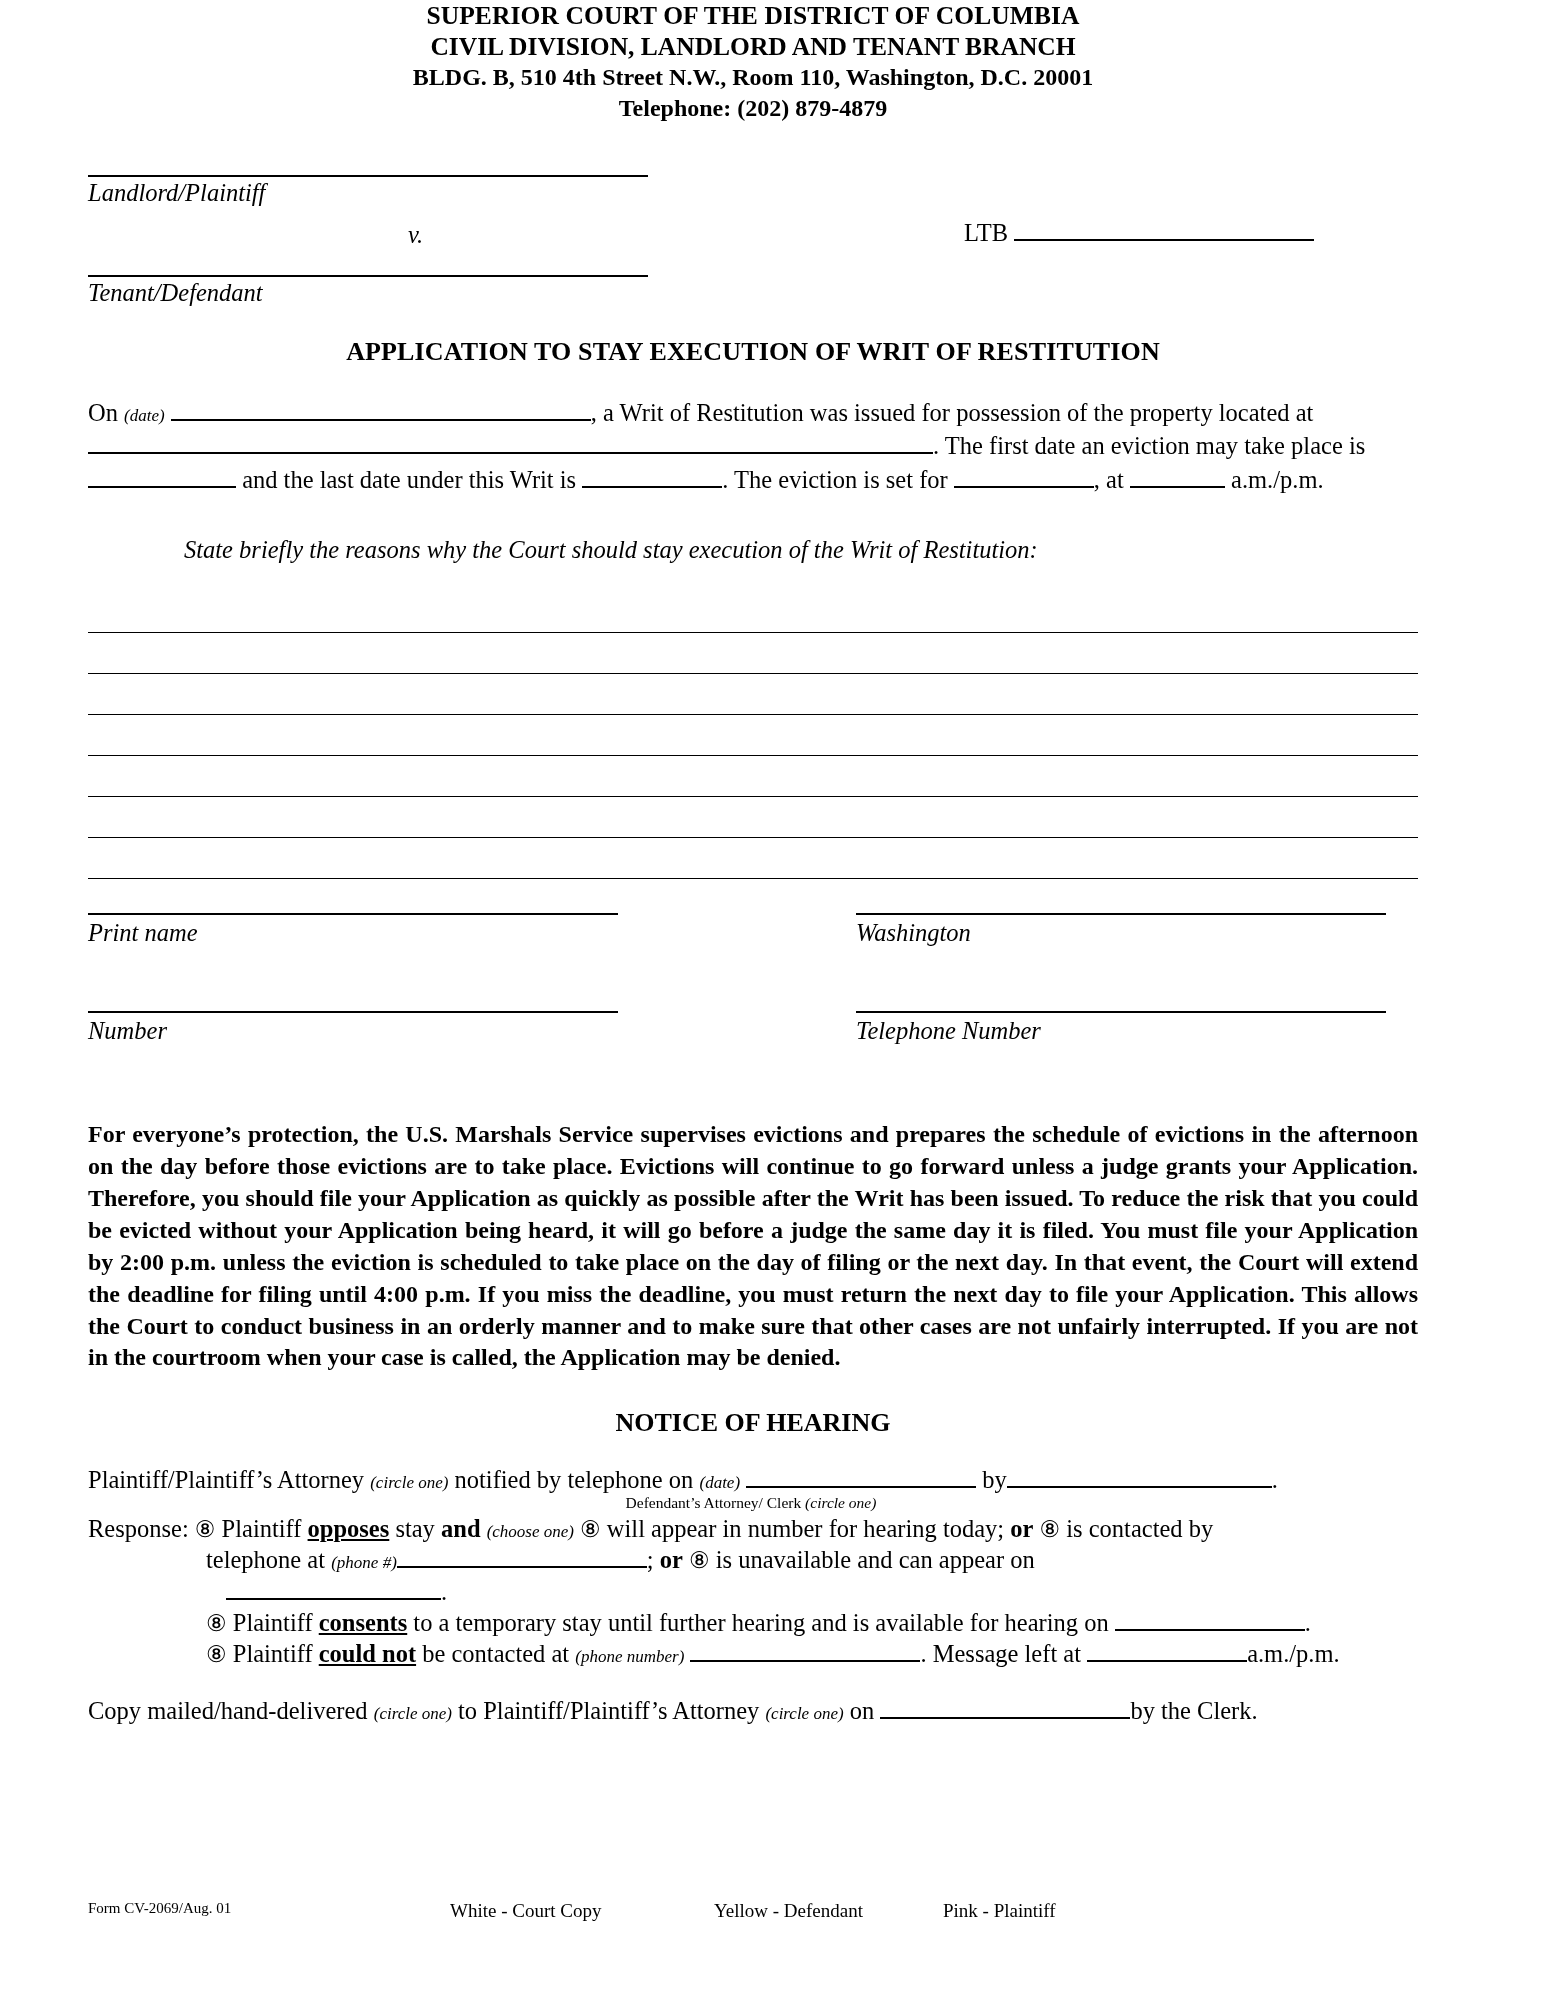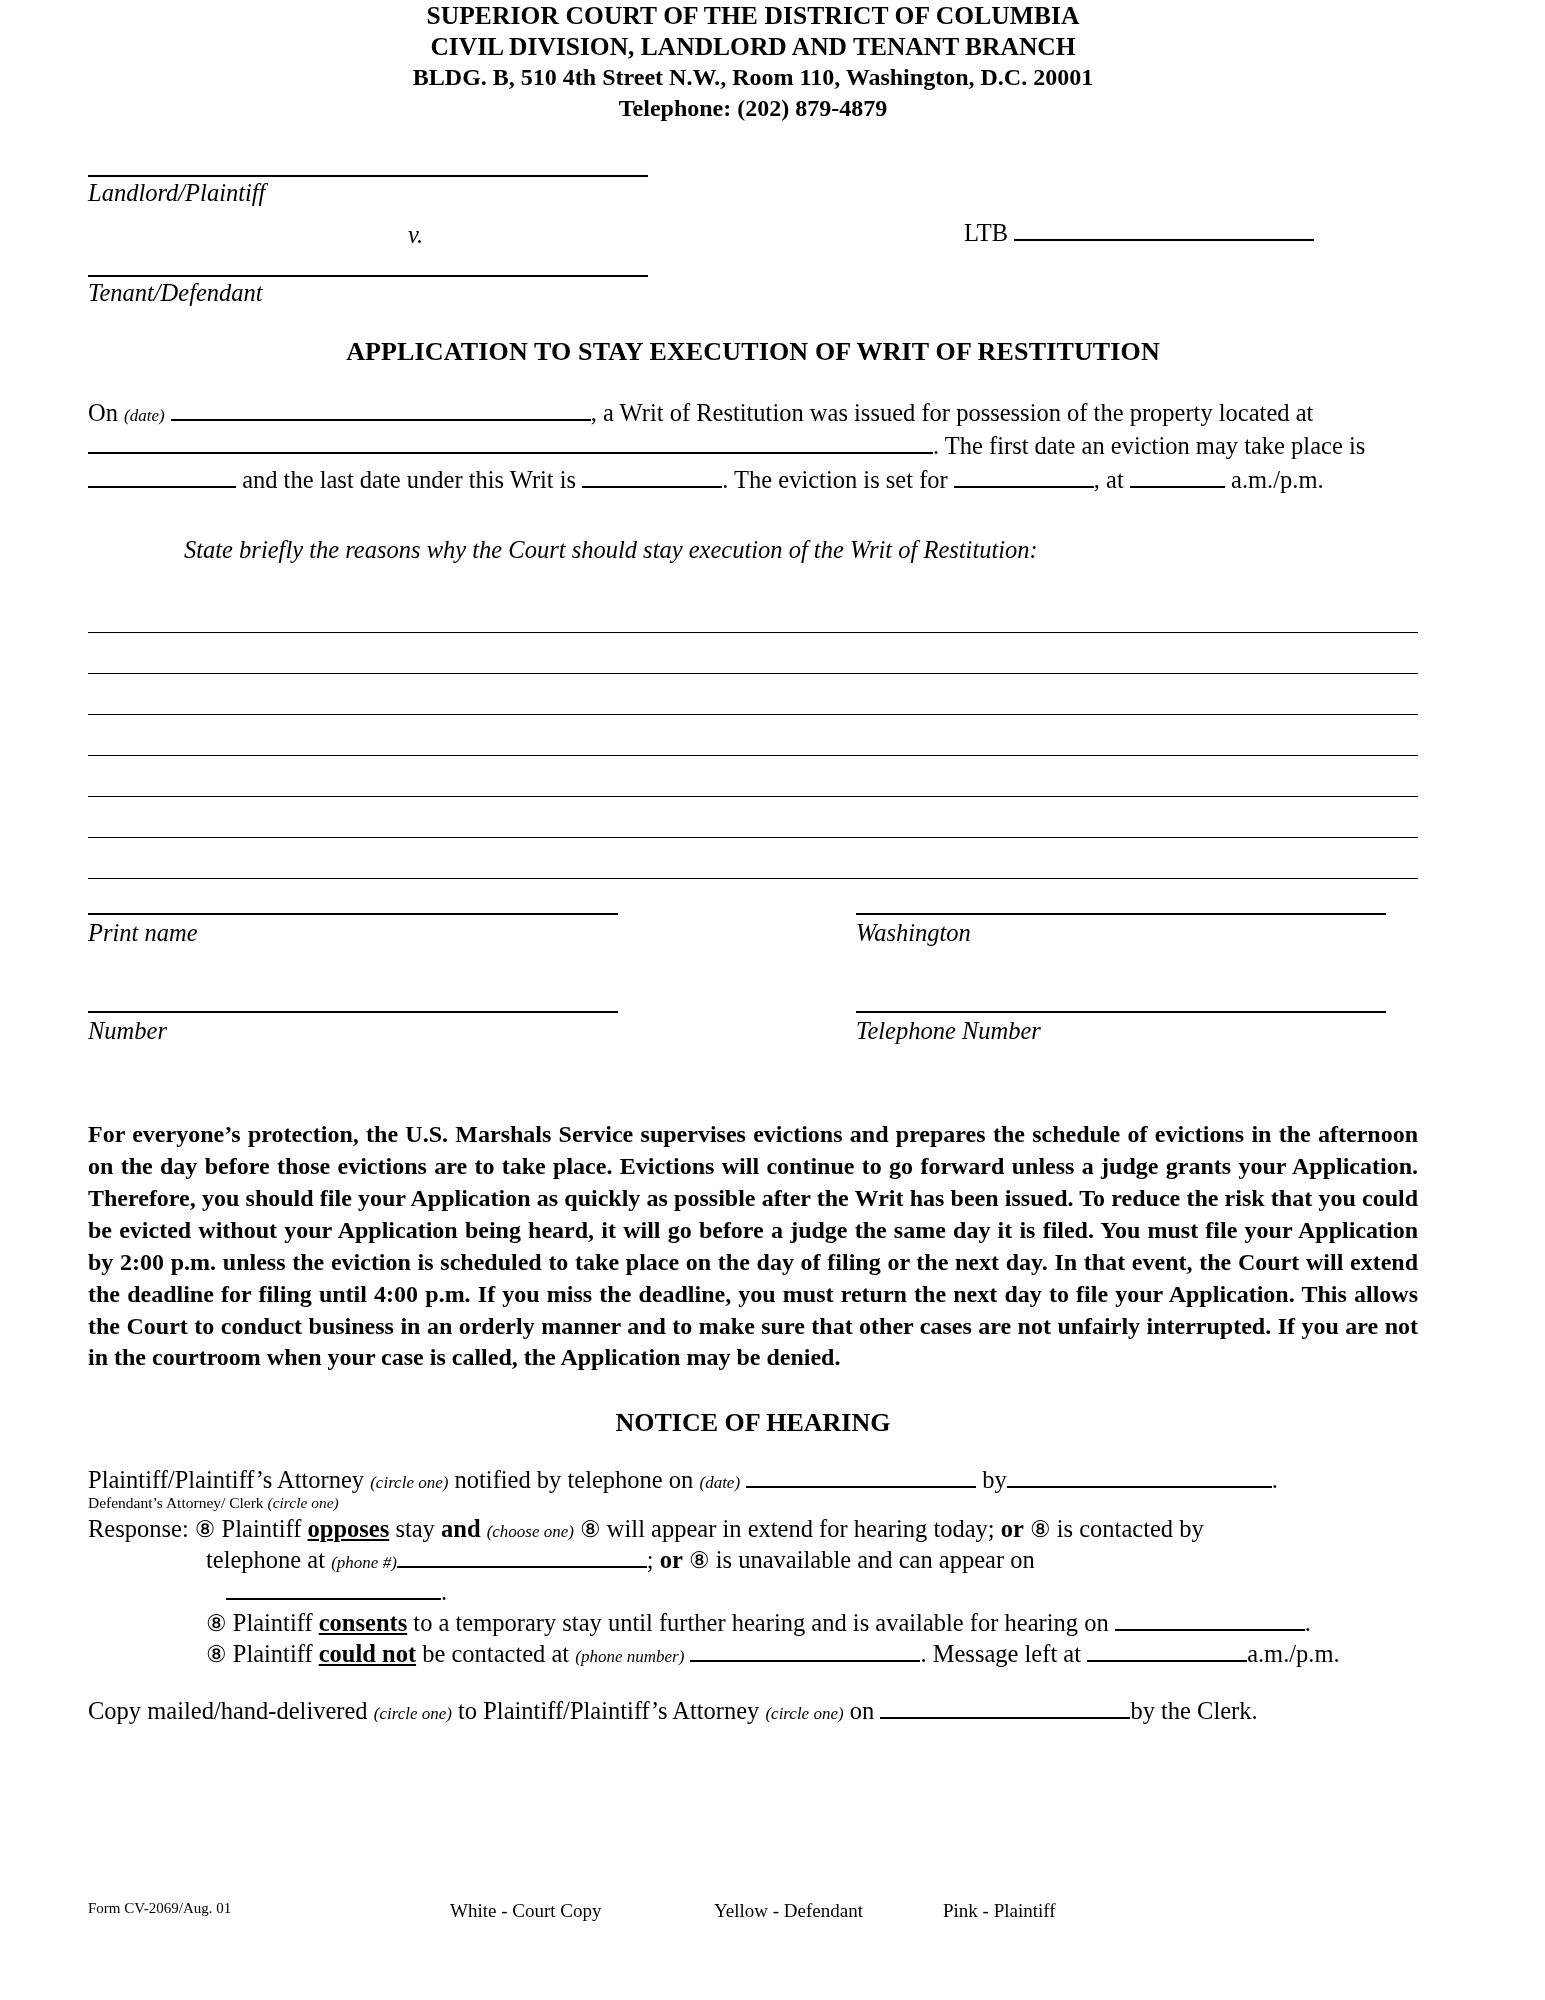--- a/index.html
+++ b/index.html
@@ -114,21 +114,21 @@
   }
 
   
   .notice-title {
     text-align: center; font-weight: bold; font-size: 26px;
     margin-top: 34px;
   }
   .notice-body { font-size: 24.5px; margin-top: 26px; line-height: 1.27; }
   .nline { position: relative; }
   .sub-note {
-    font-size: 15.5px; text-align: left;
+    font-size: 15.5px; text-align: center;
     margin-top: -2px; padding-right: 4px;
   }
   .sub-note .it { font-style: italic; }
   .resp-indent { padding-left: 118px; }
   .opt-indent { padding-left: 138px; }
   .bullet { font-size: 23px; }
   .ul-b { font-weight: bold; text-decoration: underline; }
   .b { font-weight: bold; }
   .bl-w230 { width: 230px; }
   .bl-w215 { width: 215px; }
@@ -239,21 +239,21 @@
 
       <div class="nline">
         <span>Response:</span>
         <span class="bullet">⑧</span>
         <span>Plaintiff</span>
         <span class="ul-b">opposes</span>
         <span>stay</span>
         <span class="b">and</span>
         <span class="tiny-it">(choose one)</span>
         <span class="bullet">⑧</span>
-        <span>will appear in extend for hearing today;</span>
+        <span>will appear in number for hearing today;</span>
         <span class="b">or</span>
         <span class="bullet">⑧</span>
         <span>is contacted by</span>
       </div>
 
       <div class="nline resp-indent">
         <span>telephone at</span>
         <span class="tiny-it">(phone #)</span><span class="bl bl-w250"></span><span>; </span><span class="b">or</span>
         <span class="bullet">⑧</span>
         <span>is unavailable and can appear on</span>

